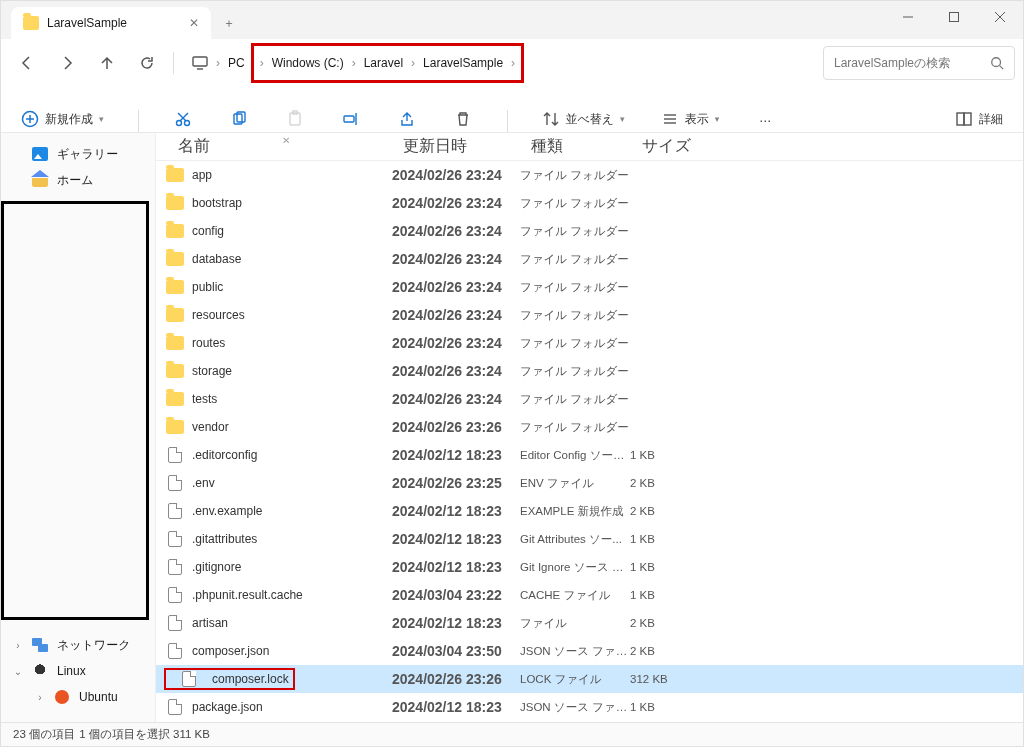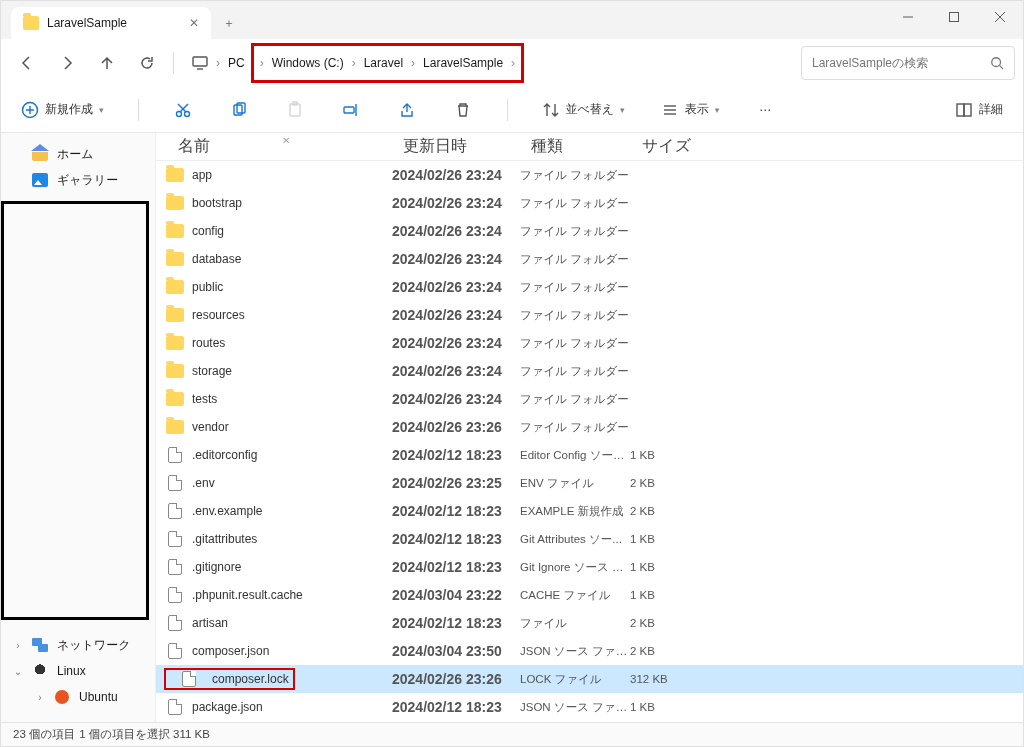--- a/index.html
+++ b/index.html
@@ -16,23 +16,23 @@
 .winctrl { width: 46px; height: 32px; margin-top: 0; display: flex; align-items: center; justify-content: center; opacity: .8; }
 .winctrl svg { width: 12px; height: 12px; }
 .navrow { height: 48px; display: flex; align-items: center; background: #fff; gap: 4px; padding: 0 8px; }
 .navbtn { width: 36px; height: 36px; display:flex; align-items:center; justify-content:center; border-radius:4px; }
 .navbtn svg { width: 16px; height: 16px; stroke:#555; stroke-width:1.5; fill:none; }
 .vsep { width:1px; height:22px; background:#ddd; margin:0 4px; }
 .breadcrumb { flex: 1; height: 34px; display:flex; align-items:center; gap:0; padding: 0 4px; }
 .bc-highlight { border: 3px solid #d40000; padding: 2px 4px; display:flex; align-items:center; height:40px; }
 .bc-item { padding: 4px 6px; display:flex; align-items:center; gap:2px; }
 .bc-sep { opacity:.5; padding: 0 2px; }
-.searchbox { width: 214px; height: 34px; border: 1px solid #ddd; background:#fff; display:flex; align-items:center; padding:0 10px; gap:8px; color:#767676; border-radius:4px; }
+.searchbox { width: 192px; height: 34px; border: 1px solid #ddd; background:#fff; display:flex; align-items:center; padding:0 10px; gap:8px; color:#767676; border-radius:4px; }
 .searchbox span { flex:1; }
-.toolbar { height: 46px; display:flex; align-items:center; background:#fff; padding: 0 14px; gap: 24px; border-bottom:1px solid #e8e8e8; }
+.toolbar { height: 46px; display:flex; align-items:flex-end; background:#fff; padding: 0 14px; gap: 24px; border-bottom:1px solid #e8e8e8; }
 .tbtn { display:flex; align-items:center; gap:6px; padding:4px 6px; border-radius:4px; color:#333; }
 .tbtn.icononly { width:32px; justify-content:center; }
 .tbtn.disabled { opacity:.35; }
 .tbtn svg { width:18px; height:18px; }
 .spacer { flex:1; }
 .body { flex:1; display:flex; min-height:0; }
 .sidebar { width:155px; background:#fafafa; border-right:1px solid #eee; padding: 8px 0; display:flex; flex-direction:column; }
 .side-item { display:flex; align-items:center; gap:8px; padding: 4px 12px; height:26px; }
 .side-item .arrow { width:10px; text-align:center; opacity:.6; font-size:10px; }
 .side-item .ic { width:18px; height:16px; display:flex; align-items:center; justify-content:center; }
@@ -229,30 +229,30 @@
         </svg>
       <span>詳細</span>
     </div>
   </div>
 
   <div class="body">
     <div class="sidebar">
       <div class="side-item">
         <span class="arrow"></span>
           <span class="ic">
+            <span class="gal-ic"></span>
+          </span>
+        <span>ギャラリー</span>
+      </div>
+      <div class="side-item">
+        <span class="arrow"></span>
+          <span class="ic">
             <span class="home-ic"></span>
           </span>
         <span>ホーム</span>
-      </div>
-      <div class="side-item">
-        <span class="arrow"></span>
-          <span class="ic">
-            <span class="gal-ic"></span>
-          </span>
-        <span>ギャラリー</span>
       </div>
       <div class="side-black"></div>
       <div class="side-bottom">
         <div class="side-item">
           <span class="arrow">›</span>
             <span class="ic">
               <span class="net-ic"></span>
             </span>
           <span>ネットワーク</span>
         </div>

